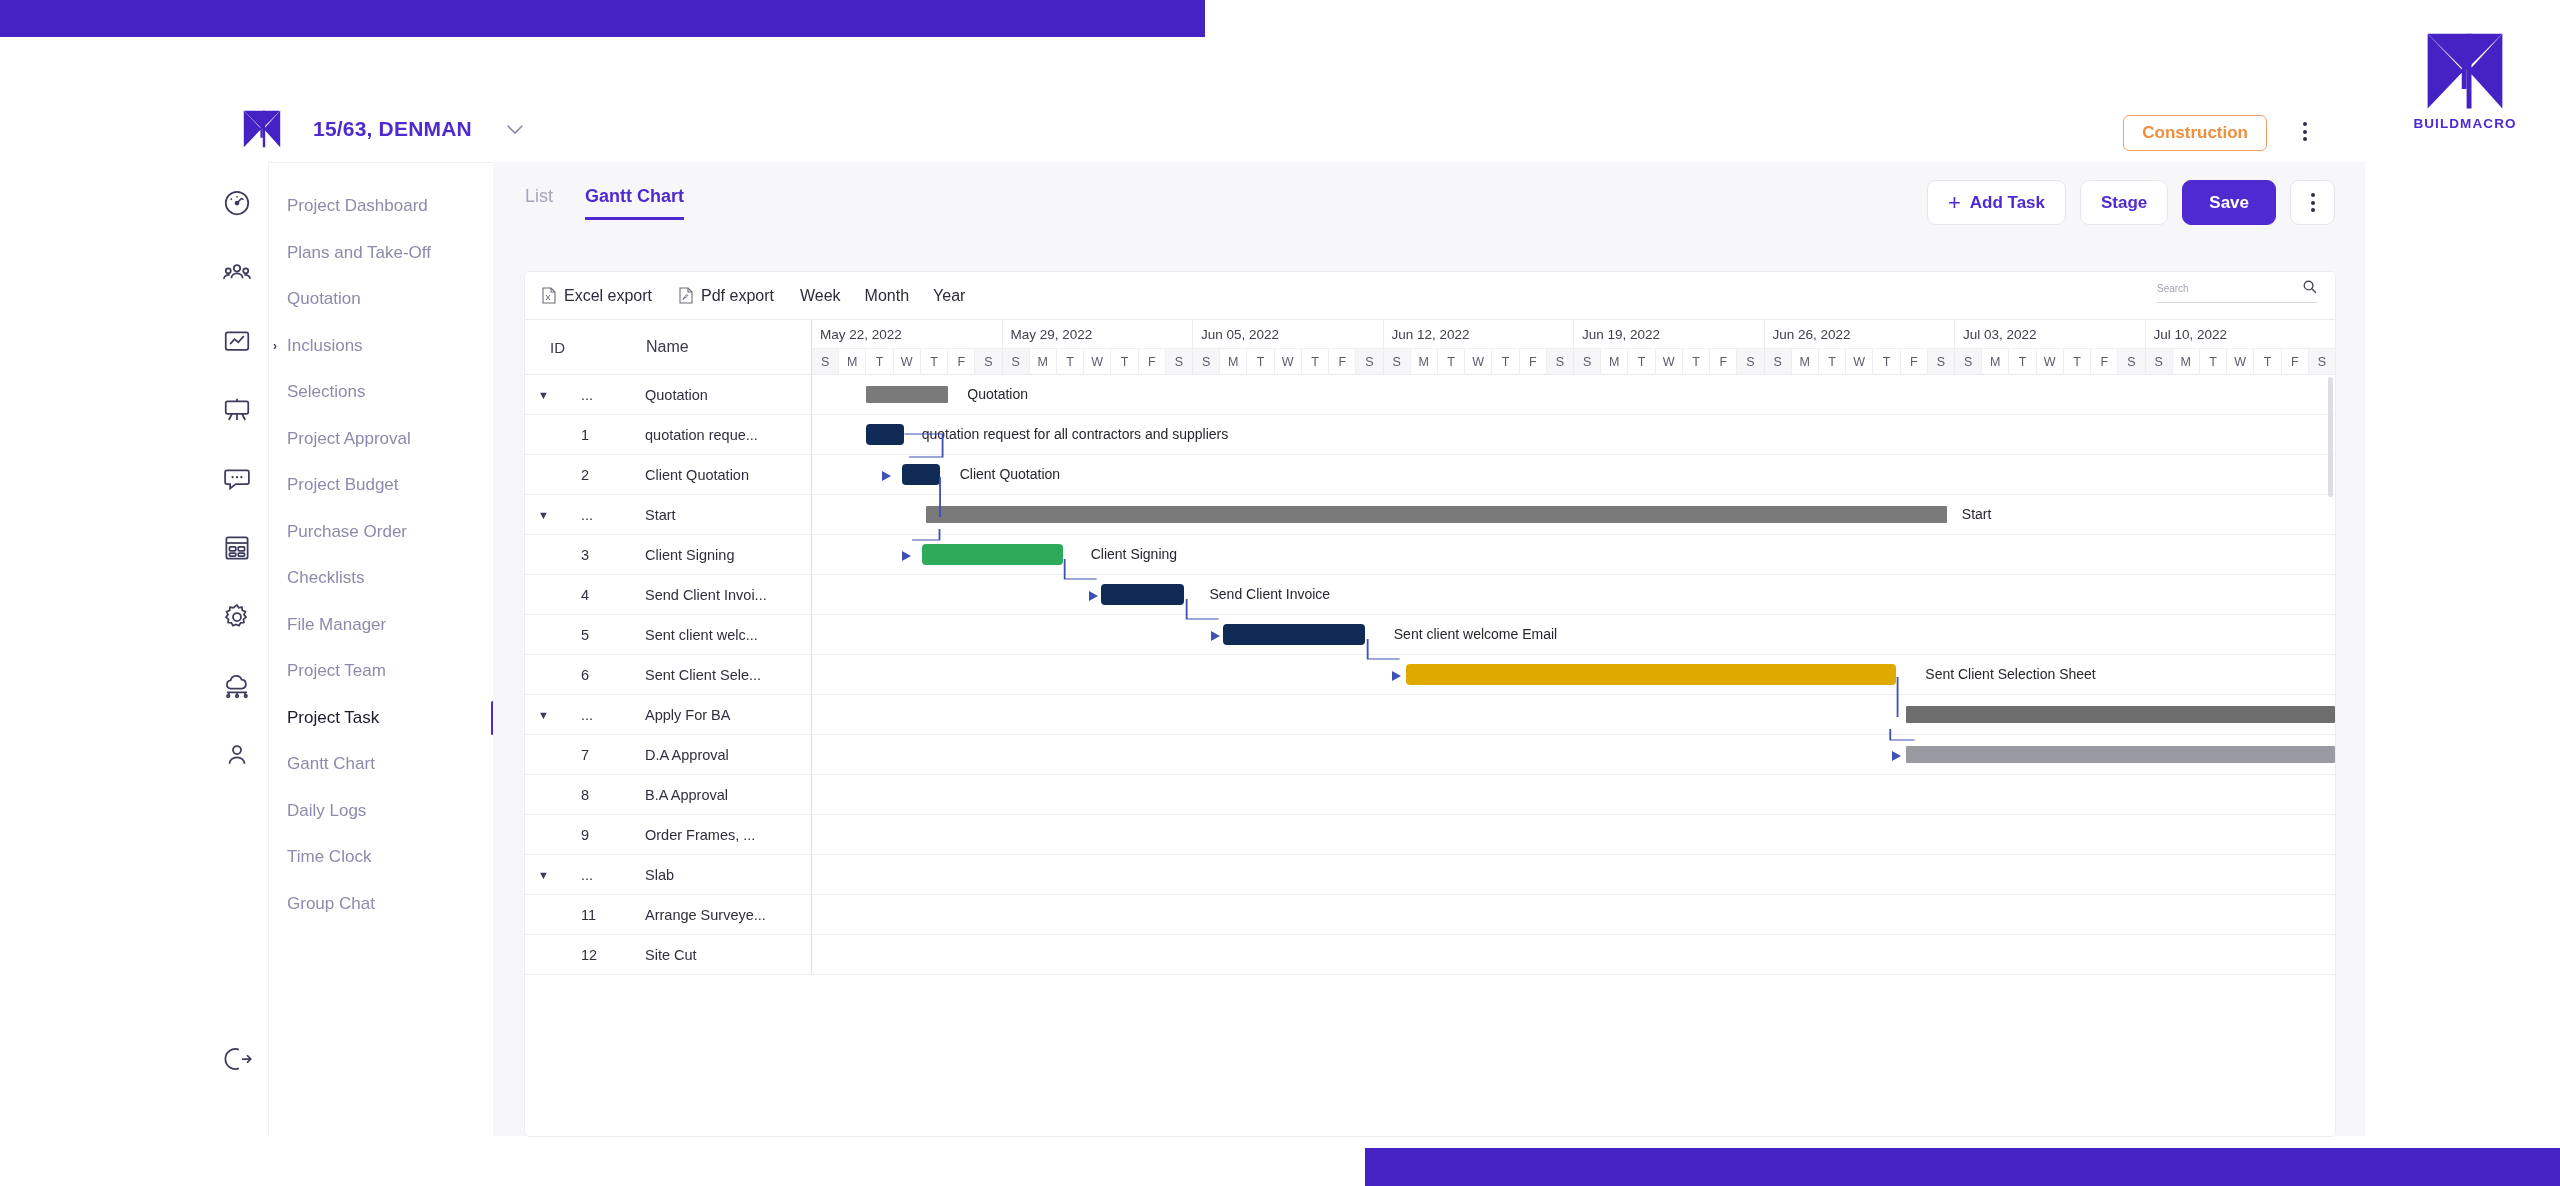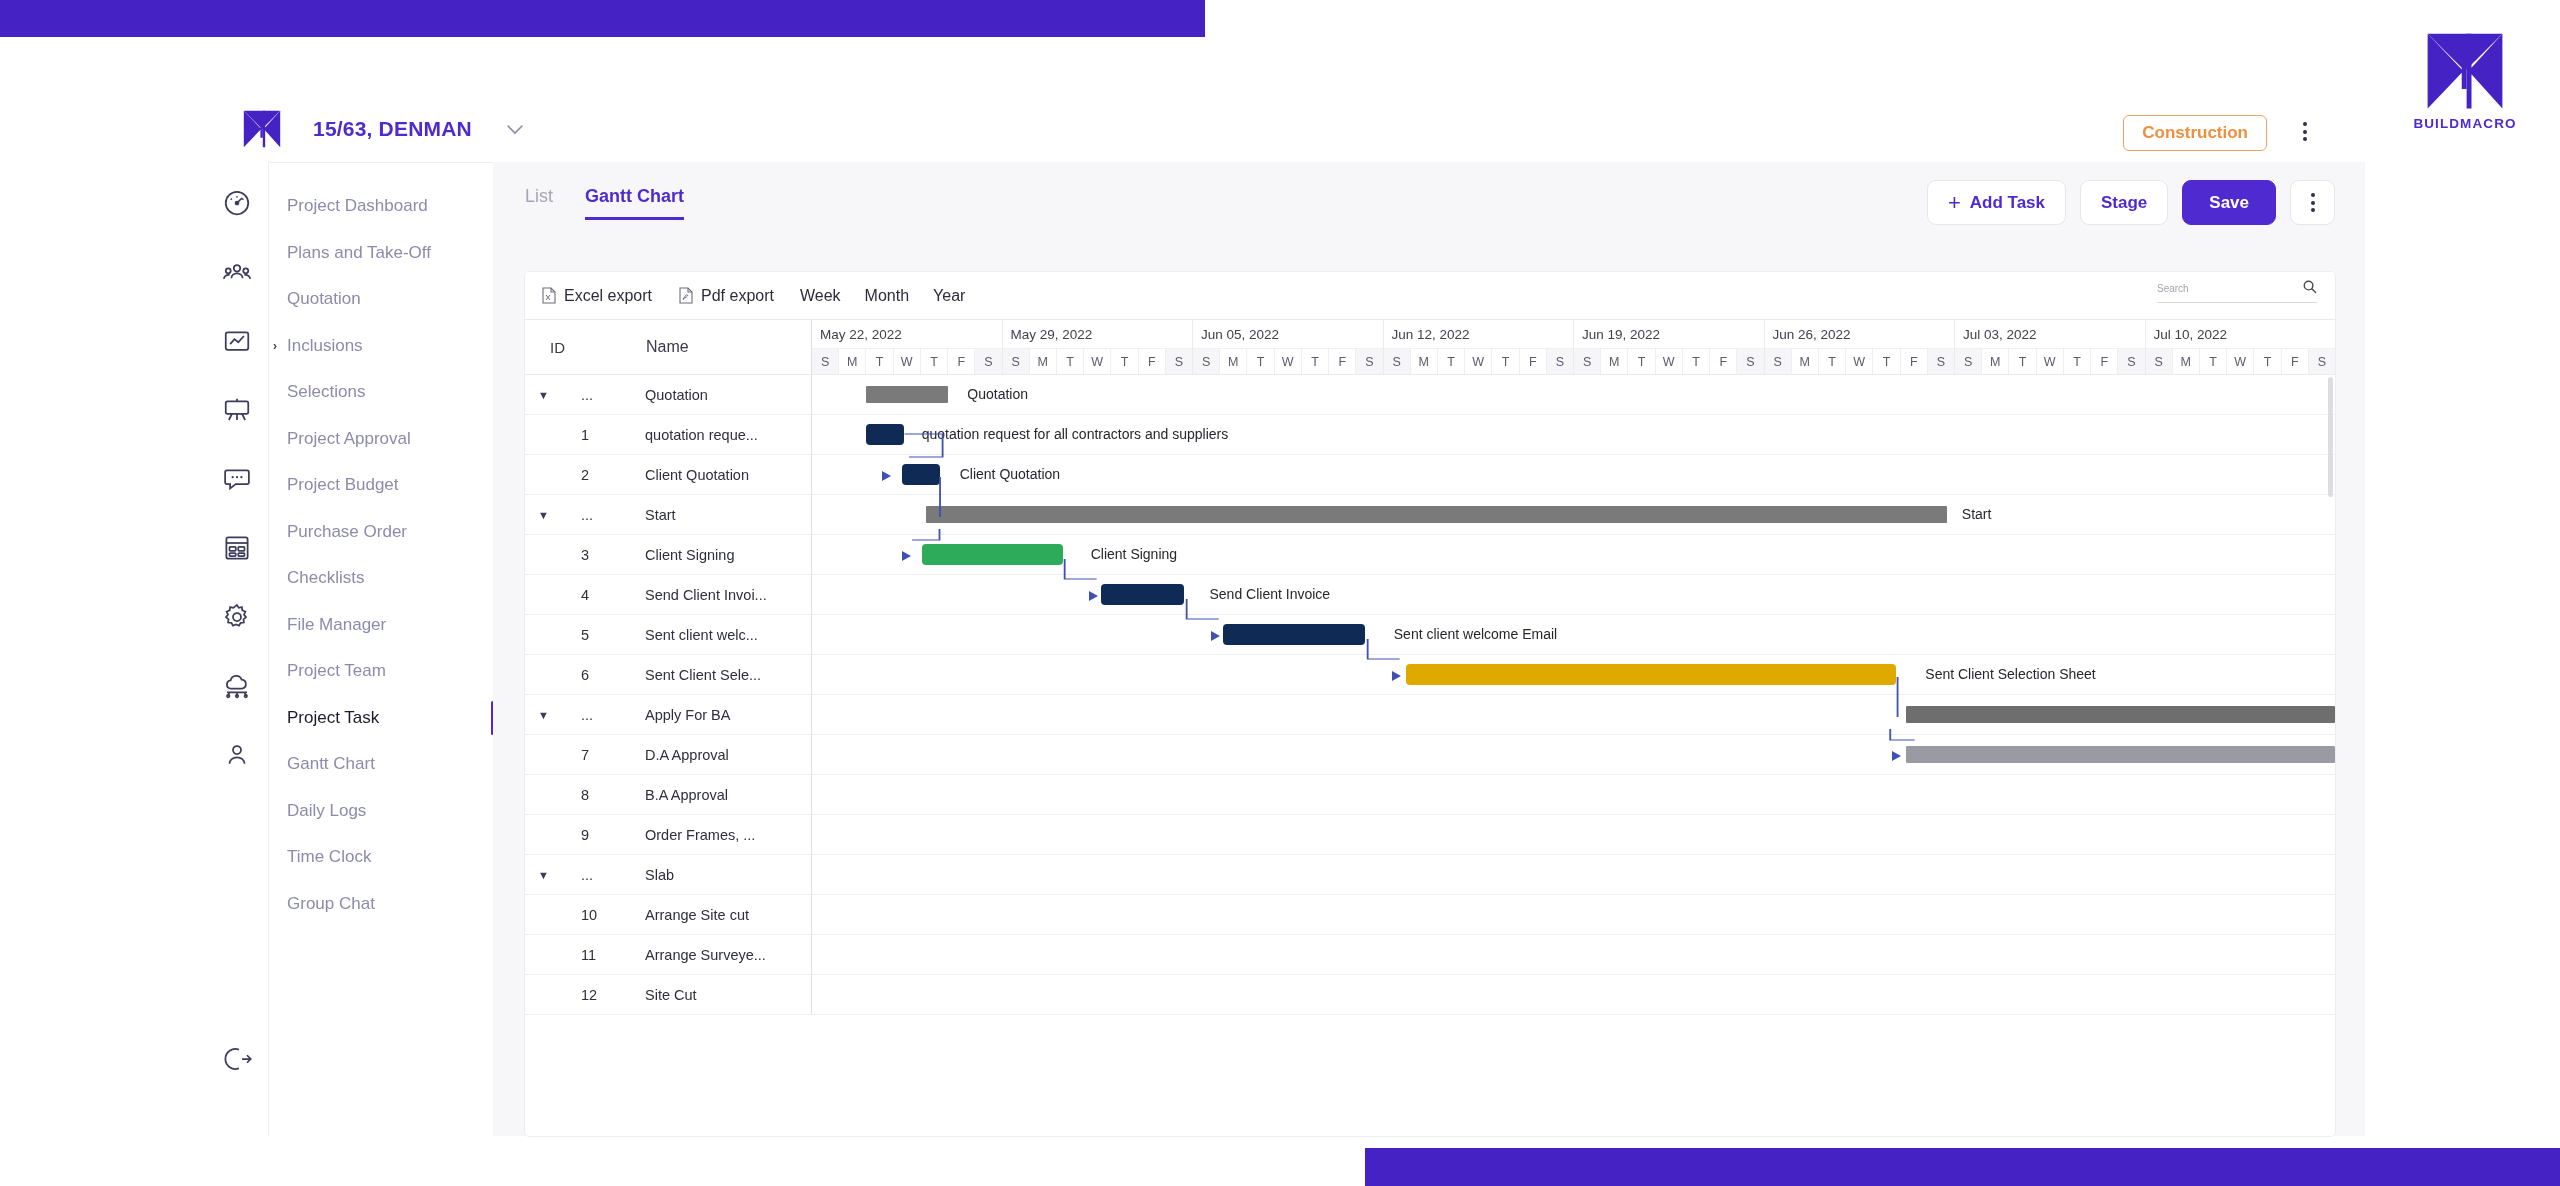--- a/index.html
+++ b/index.html
@@ -712,27 +712,20 @@
 
             <div class="row">
               <div class="row-left">
                 <span class="tgl">▼</span>
                 <span class="cid">...</span>
                 <span class="cnm">Slab</span>
               </div>
               <div class="row-right"></div>
             </div>
 
-            <div class="row">
-              <div class="row-left">
-                <span class="cid">10</span>
-                <span class="cnm">Arrange Site cut</span>
-              </div>
-              <div class="row-right"></div>
-            </div>
 
             <div class="row">
               <div class="row-left">
                 <span class="cid">11</span>
                 <span class="cnm">Arrange Surveye...</span>
               </div>
               <div class="row-right"></div>
             </div>
 
             <div class="row">

